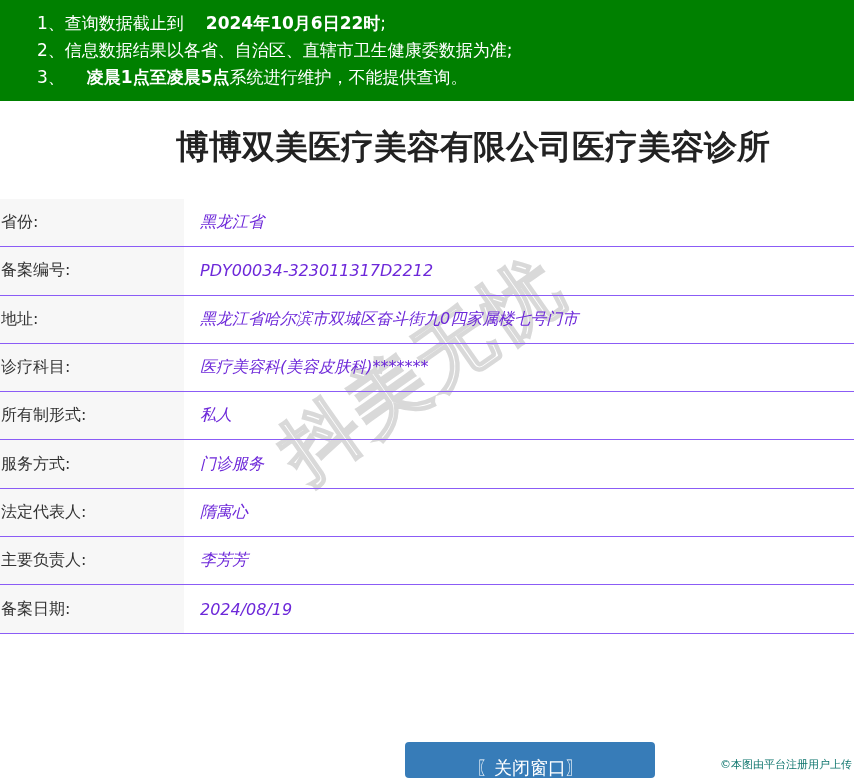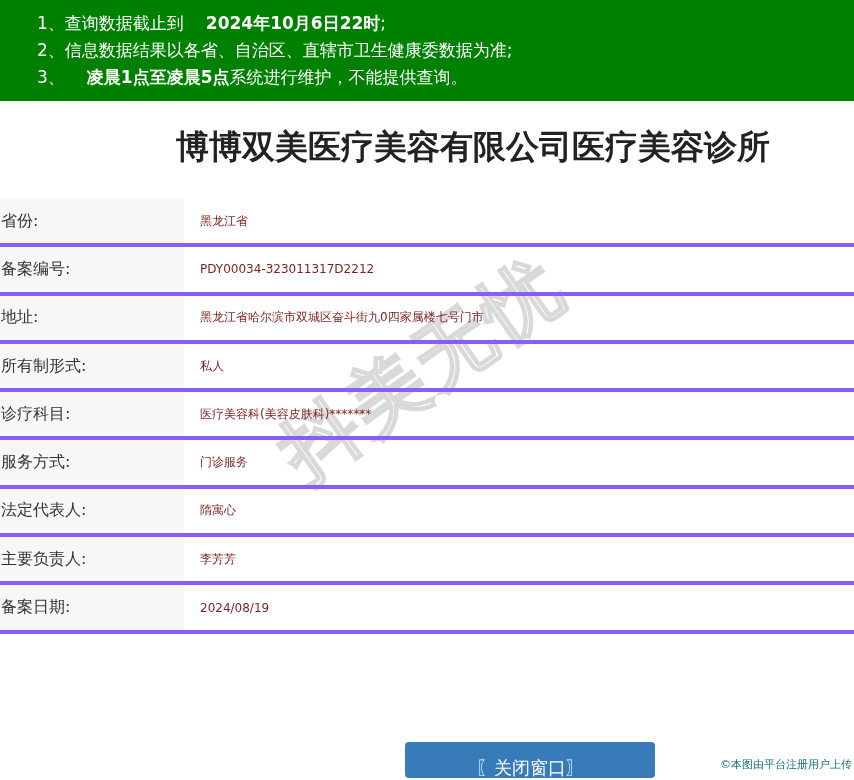--- a/index.html
+++ b/index.html
@@ -31,31 +31,32 @@
     -webkit-text-stroke:2px #d9d9d9;
     transform:rotate(-35deg);transform-origin:0 50%;
     white-space:nowrap;pointer-events:none;
   }
   
   .info-table{
     position:absolute;left:0;top:199px;width:854px;z-index:2;
   }
   .row{
     height:48.3px;box-sizing:border-box;display:flex;align-items:stretch;
-    border-bottom:4px solid #8b5cf6;
+    border-bottom:1px solid #8b5cf6;
   }
   .cell-label{
     width:184px;flex:0 0 184px;background:#f7f7f7;
     display:flex;align-items:center;
     font-size:16px;color:#333333;padding-left:1px;box-sizing:border-box;
   }
   .cell-value{
     flex:1;display:flex;align-items:center;
-    font-size:12px;color:#7f1d1d;padding-left:16px;box-sizing:border-box;
+    font-size:16px;color:#6d28d9;padding-left:16px;box-sizing:border-box;
     white-space:nowrap;
+    font-style:italic;
   }
   
   .close-btn{
     position:absolute;left:405px;top:742px;width:250px;height:36px;z-index:3;
     background:#377cb8;border:none;border-radius:4px;
     color:#ffffff;font-size:18px;line-height:36px;text-align:center;
     font-family:inherit;cursor:pointer;padding:8px;
   }
   
   .credit{
@@ -87,26 +88,26 @@
     </div>
     <div class="row">
       <div class="cell-label">备案编号:</div>
       <div class="cell-value">PDY00034-323011317D2212</div>
     </div>
     <div class="row">
       <div class="cell-label">地址:</div>
       <div class="cell-value">黑龙江省哈尔滨市双城区奋斗街九0四家属楼七号门市</div>
     </div>
     <div class="row">
+      <div class="cell-label">诊疗科目:</div>
+      <div class="cell-value">医疗美容科(美容皮肤科)*******</div>
+    </div>
+    <div class="row">
       <div class="cell-label">所有制形式:</div>
       <div class="cell-value">私人</div>
-    </div>
-    <div class="row">
-      <div class="cell-label">诊疗科目:</div>
-      <div class="cell-value">医疗美容科(美容皮肤科)*******</div>
     </div>
     <div class="row">
       <div class="cell-label">服务方式:</div>
       <div class="cell-value">门诊服务</div>
     </div>
     <div class="row">
       <div class="cell-label">法定代表人:</div>
       <div class="cell-value">隋寓心</div>
     </div>
     <div class="row">

